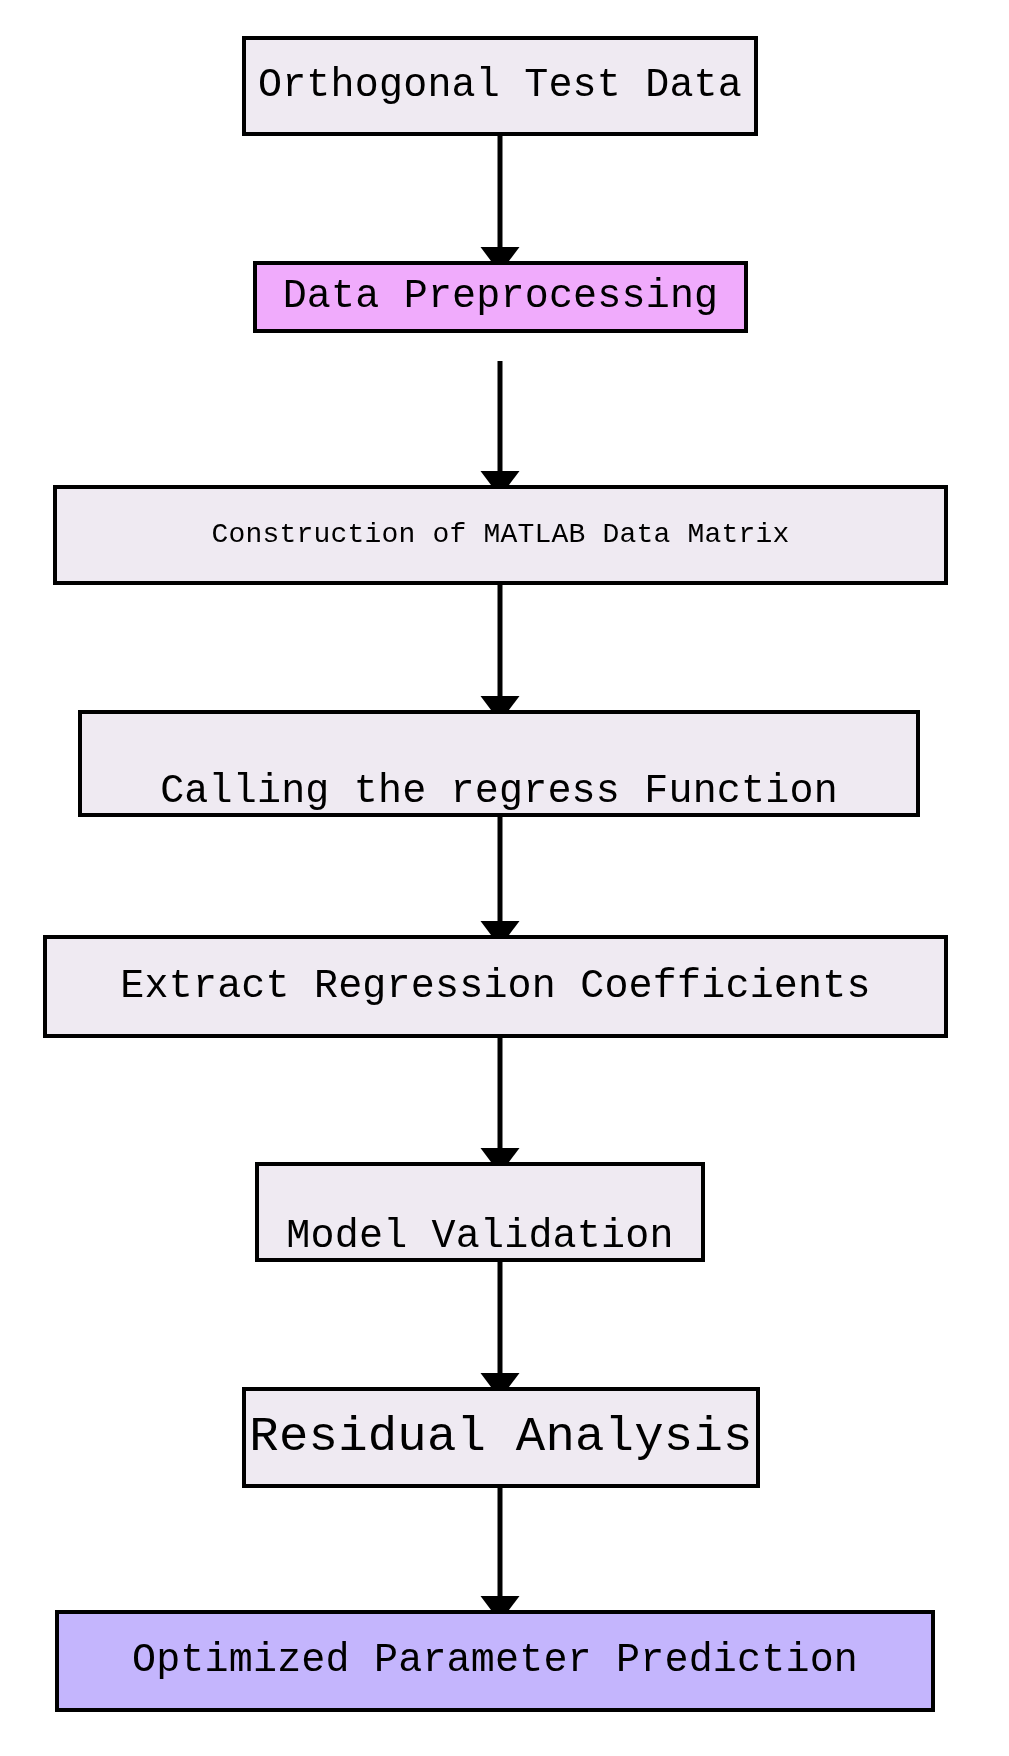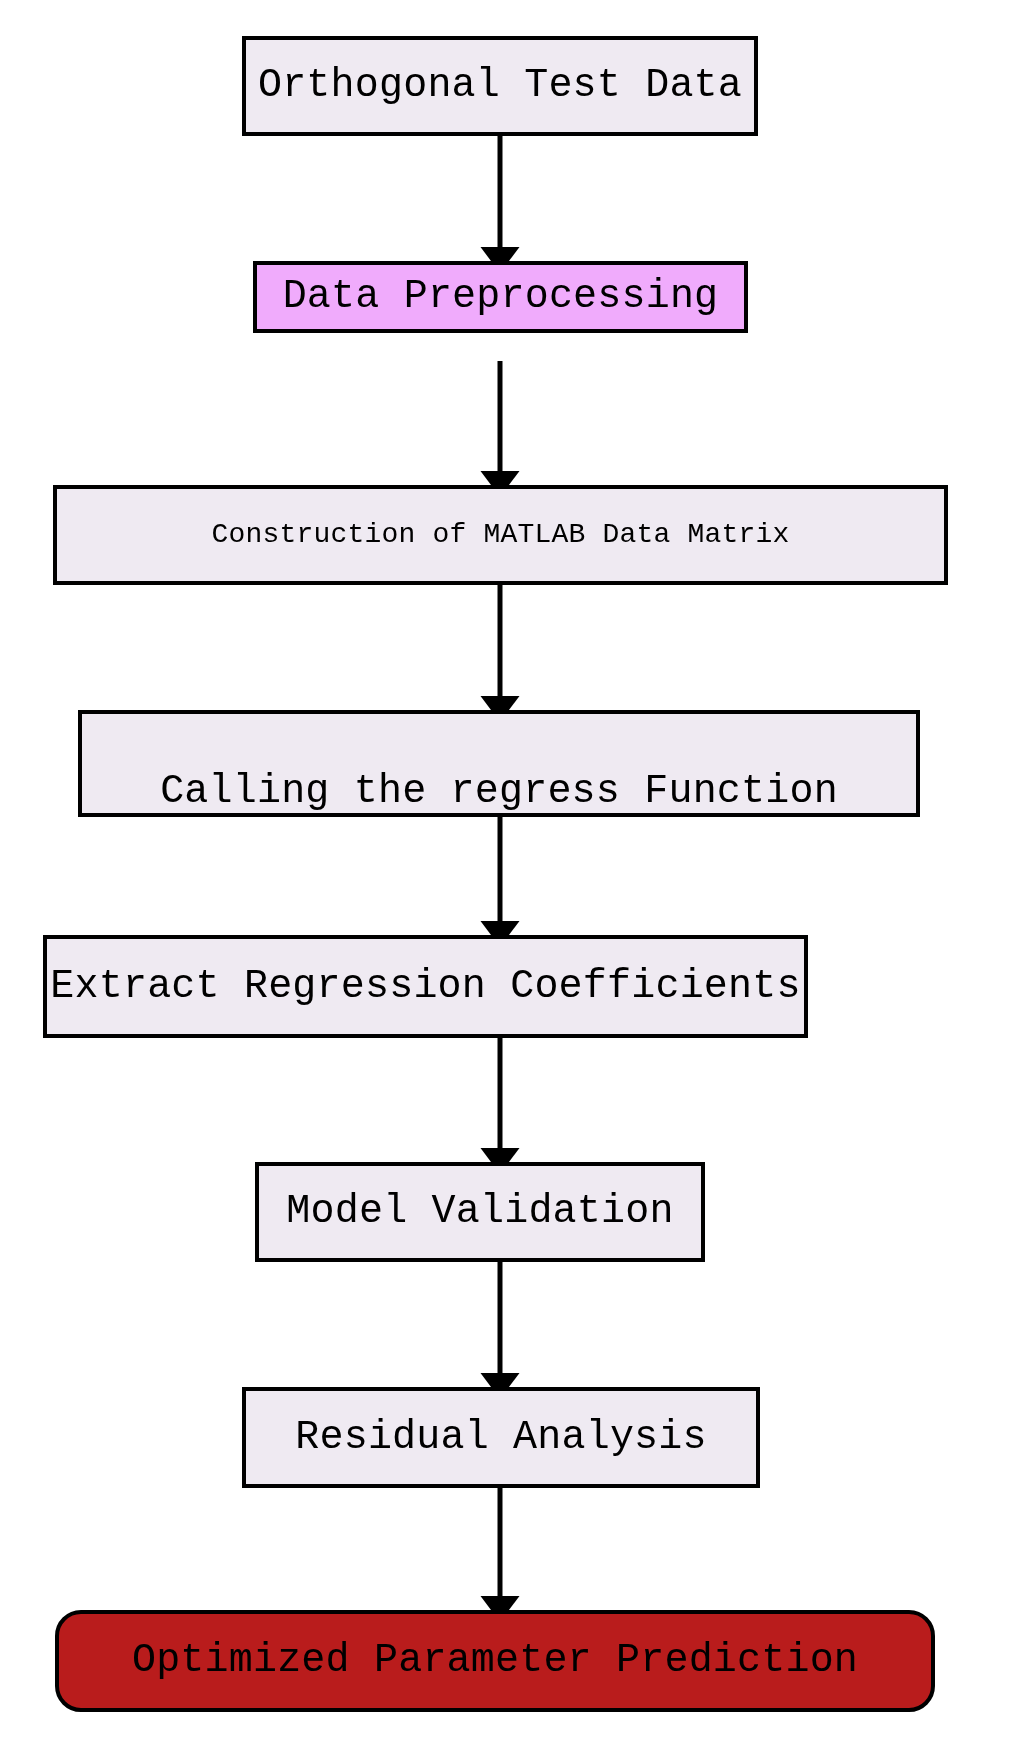--- a/index.html
+++ b/index.html
@@ -70,27 +70,27 @@
       </div>
       <div class="node" style="left: 253px; top: 261px; width: 495px; height: 72px; background: #f0abfc; border-color: rgb(0, 0, 0); border-width: 4px;">
         <span class="node-label" style="font-size: 40px;">Data Preprocessing</span>
       </div>
       <div class="node" style="left: 53px; top: 485px; width: 895px; height: 100px; background: rgb(239, 234, 242); border-color: rgb(0, 0, 0); border-width: 4px;">
         <span class="node-label" style="font-size: 28px;">Construction of MATLAB Data Matrix</span>
       </div>
       <div class="node" style="left: 78px; top: 710px; width: 842px; height: 107px; background: rgb(239, 234, 242); border-color: rgb(0, 0, 0); border-width: 4px; align-items: flex-end;">
         <span class="node-label" style="font-size: 40px;">Calling the regress Function</span>
       </div>
-      <div class="node" style="left: 43px; top: 935px; width: 765px; height: 103px; background: rgb(239, 234, 242); border-color: rgb(0, 0, 0); border-width: 4px;">
+      <div class="node" style="left: 43px; top: 935px; width: 905px; height: 103px; background: rgb(239, 234, 242); border-color: rgb(0, 0, 0); border-width: 4px;">
         <span class="node-label" style="font-size: 40px;">Extract Regression Coefficients</span>
       </div>
-      <div class="node" style="left: 255px; top: 1162px; width: 450px; height: 100px; background: rgb(239, 234, 242); border-color: rgb(0, 0, 0); border-width: 4px;">
+      <div class="node" style="left: 255px; top: 1162px; width: 450px; height: 100px; background: rgb(239, 234, 242); border-color: rgb(0, 0, 0); border-width: 4px; align-items: flex-end;">
         <span class="node-label" style="font-size: 40px;">Model Validation</span>
       </div>
       <div class="node" style="left: 242px; top: 1387px; width: 518px; height: 101px; background: rgb(239, 234, 242); border-color: rgb(0, 0, 0); border-width: 4px;">
-        <span class="node-label" style="font-size: 40px;">Residual Analysis</span>
+        <span class="node-label" style="font-size: 49px;">Residual Analysis</span>
       </div>
-      <div class="node" style="left: 55px; top: 1610px; width: 880px; height: 102px; background: #b91c1c; border-color: rgb(0, 0, 0); border-width: 4px; border-radius: 26px;">
+      <div class="node" style="left: 55px; top: 1610px; width: 880px; height: 102px; background: #c4b5fd; border-color: rgb(0, 0, 0); border-width: 4px;">
         <span class="node-label" style="font-size: 40px;">Optimized Parameter Prediction</span>
       </div>
     </div>
 
 </div>
 
 </body></html>

